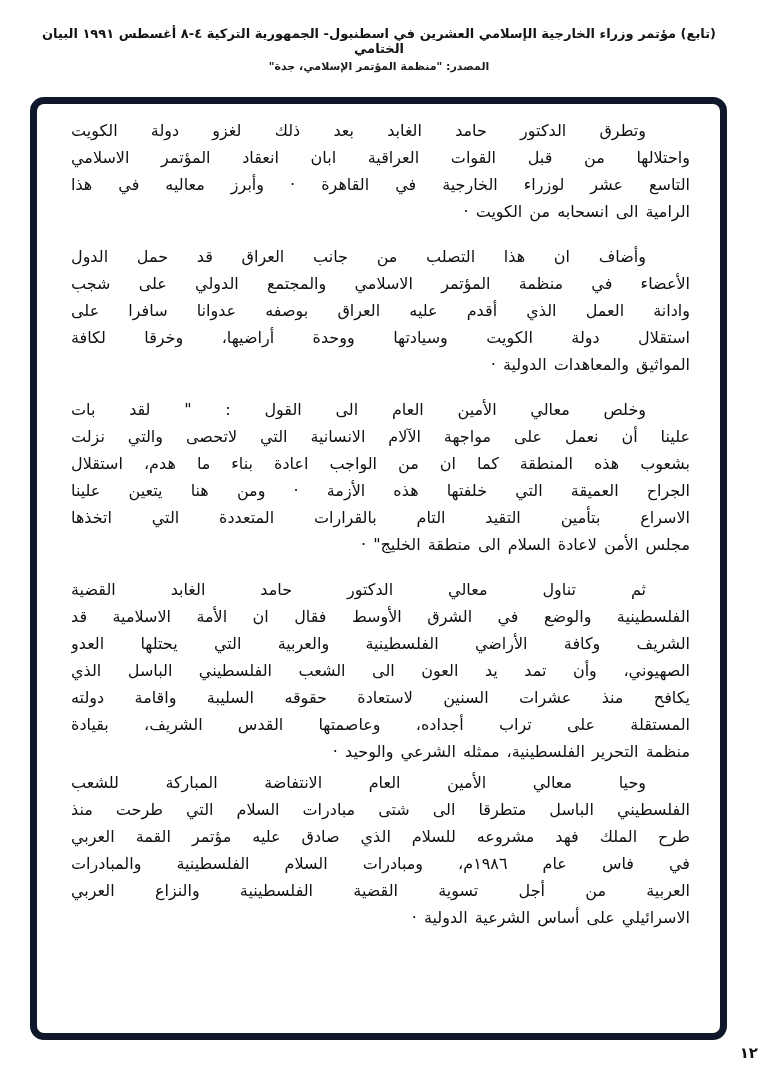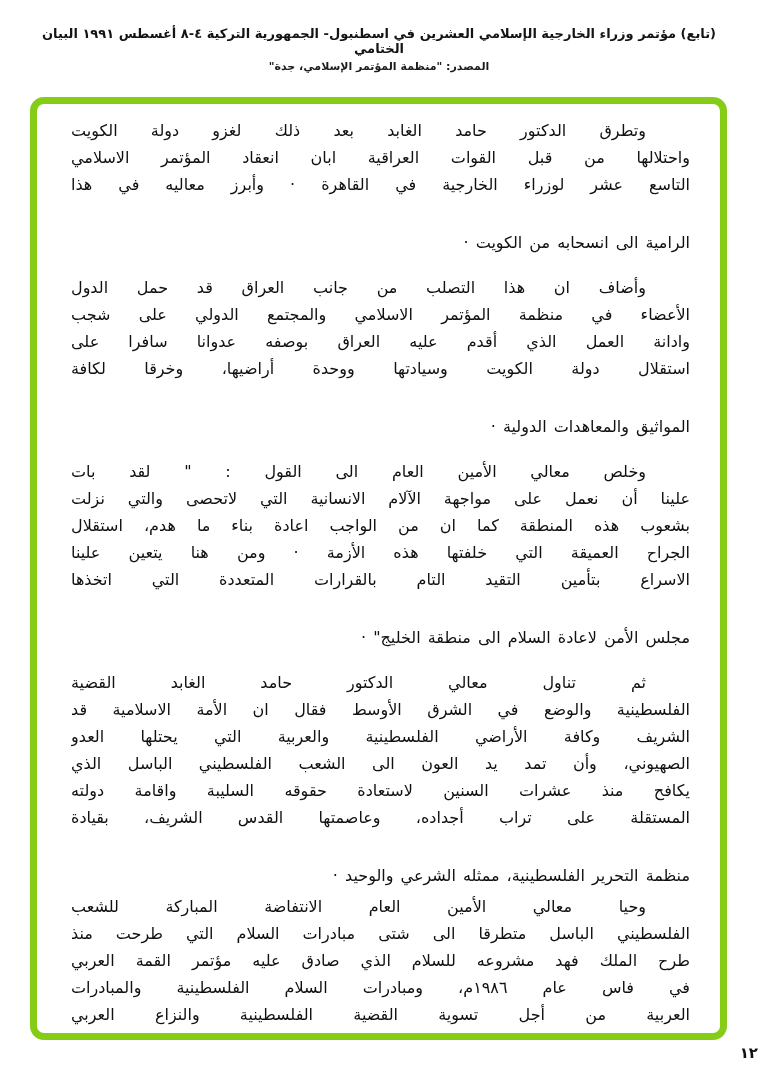--- a/index.html
+++ b/index.html
@@ -35,21 +35,21 @@
     font-weight: bold;
     color: #1b1b1b;
   }
   .page-frame {
     position: absolute;
     top: 97px;
     left: 30px;
     width: 697px;
     height: 943px;
     box-sizing: border-box;
-    border: 7px solid #84cc16;
+    border: 7px solid #0f172a;
     border-radius: 14px;
     background: #ffffff;
   }
   .doc-body {
     box-sizing: border-box;
     width: 100%;
     height: 100%;
     padding: 13px 30px 14px 34px;
     direction: rtl;
     font-size: 16px;
@@ -62,21 +62,21 @@
   .para { margin: 0 0 0 0; }
   .para + .para { margin-top: 18px; }
   .para.tight { margin-top: 4px; }
   .line {
     text-align: justify;
     text-align-last: justify;
     height: 27px;
     overflow: hidden;
   }
   .line.indent { padding-right: 44px; }
-  .line.last { text-align-last: right; margin-top: 31px; }
+  .line.last { text-align-last: right; }
   .page-number {
     position: absolute;
     top: 1044px;
     right: 0;
     left: 0;
     text-align: right;
     font-size: 15px;
     font-weight: bold;
     letter-spacing: 5px;
     color: #111111;

